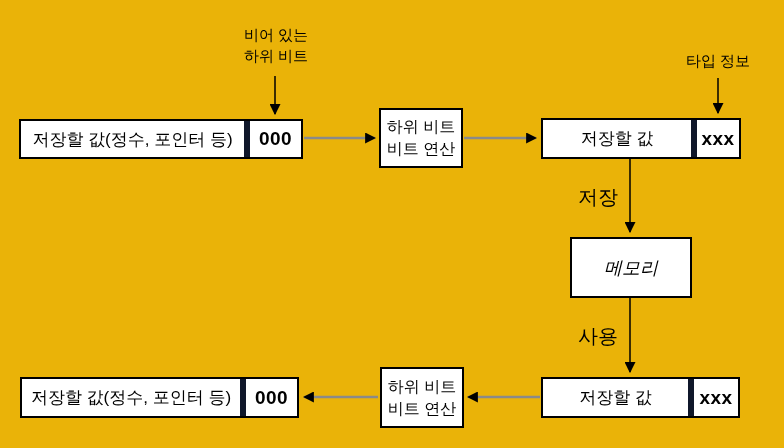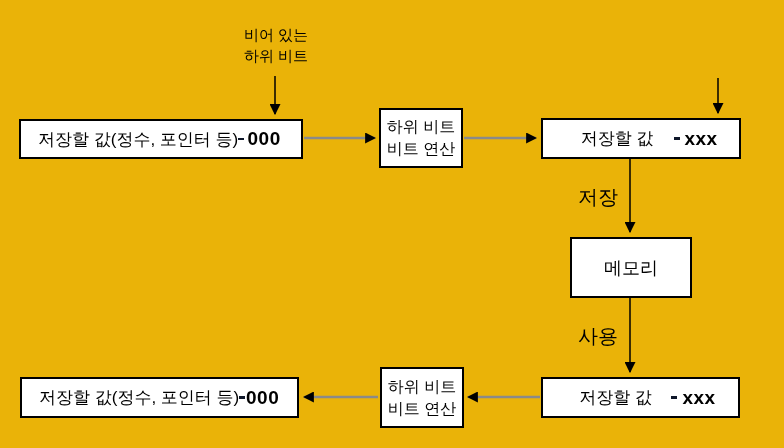--- a/index.html
+++ b/index.html
@@ -23,21 +23,21 @@
   .box {
     position: absolute;
     box-sizing: border-box;
     border: 2px solid #000000;
     background: #ffffff;
     display: flex;
     align-items: center;
     justify-content: center;
     text-align: center;
   }
-  .tagged { display: flex; align-items: stretch; padding: 17px; }
+  .tagged { display: flex; align-items: stretch; padding: 0; }
   .tagged .main-cell {
     flex: 1;
     display: flex;
     align-items: center;
     justify-content: center;
     font-size: 17px;
     white-space: nowrap;
   }
   .tagged .tag-cell {
     display: flex;
@@ -90,40 +90,41 @@
     <line x1="630" y1="298" x2="630" y2="372" stroke="#000000" stroke-width="1.5" marker-end="url(#ah)"></line>
 
     <line x1="540" y1="397" x2="468" y2="397" stroke="#8a8a8a" stroke-width="2.5" marker-end="url(#ah)"></line>
     <line x1="378" y1="397" x2="304" y2="397" stroke="#8a8a8a" stroke-width="2.5" marker-end="url(#ah)"></line>
   </svg>
 
   <div class="note" style="left:216px; top:24px; width:120px;">
     <span>비어 있는</span>
     <span>하위 비트</span>
   </div>
+  <div class="note" style="left:658px; top:50px; width:120px;">타입 정보</div>
 
   <div class="box tagged" style="left:19px; top:119px; width:284px; height:40px;">
     <div class="main-cell">저장할 값(정수, 포인터 등)</div>
     <div class="tag-cell" style="width:51px;">000</div>
   </div>
 
   <div class="box op-box" style="left:379px; top:108px; width:84px; height:60px;">
     <span>하위 비트</span>
     <span>비트 연산</span>
   </div>
 
   <div class="box tagged" style="left:541px; top:118px; width:200px; height:41px;">
     <div class="main-cell">저장할 값</div>
     <div class="tag-cell" style="width:42px;">xxx</div>
   </div>
 
   <div class="edge-label" style="left:520px; top:323px; width:98px;">사용</div>
   <div class="edge-label" style="left:520px; top:184px; width:98px;">저장</div>
 
-  <div class="box memory-box" style="left:570px; top:237px; width:122px; height:61px;">메모리</div>
+  <div class="box memory-box" style="left:570px; top:237px; width:122px; height:61px;font-style:italic;">메모리</div>
 
   <div class="box tagged" style="left:541px; top:377px; width:199px; height:41px;">
     <div class="main-cell">저장할 값</div>
     <div class="tag-cell" style="width:44px;">xxx</div>
   </div>
 
   <div class="box op-box" style="left:380px; top:367px; width:84px; height:61px;">
     <span>하위 비트</span>
     <span>비트 연산</span>
   </div>

